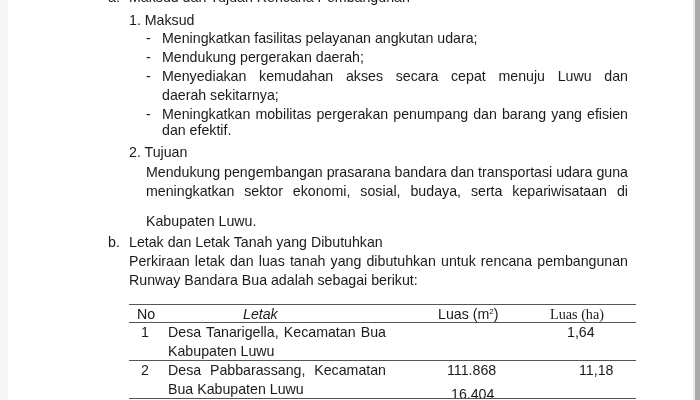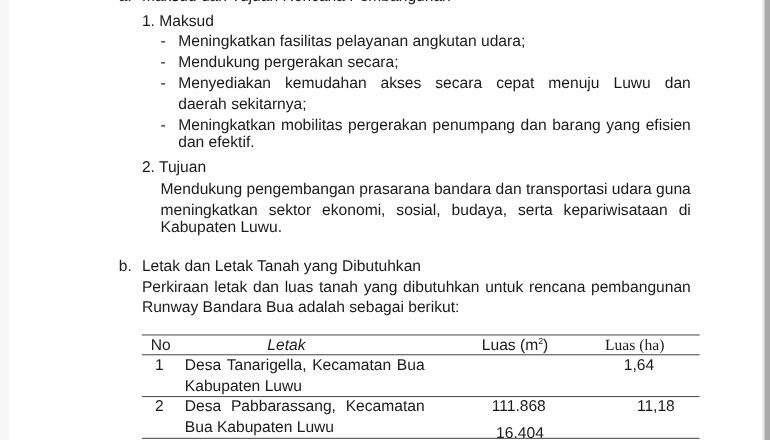--- a/index.html
+++ b/index.html
@@ -29,34 +29,34 @@
 
 <div class="line" style="left:108px; top:-12px;">a.</div>
 <div class="line" style="left:129px; top:-12px;">Maksud dan Tujuan Rencana Pembangunan</div>
 
 <div class="line" style="left:129px; top:11px;">1. Maksud</div>
 
 <div class="line" style="left:146px; top:29px;">-</div>
 <div class="line" style="left:162px; top:29px;">Meningkatkan fasilitas pelayanan angkutan udara;</div>
 
 <div class="line" style="left:146px; top:48px;">-</div>
-<div class="line" style="left:162px; top:48px;">Mendukung pergerakan secara;</div>
+<div class="line" style="left:162px; top:48px;">Mendukung pergerakan daerah;</div>
 
 <div class="line" style="left:146px; top:67px;">-</div>
 <div class="just" style="left:162px; top:67px; width:466px;"><span class="inner">Menyediakan kemudahan akses secara cepat menuju Luwu dan</span></div>
 <div class="line" style="left:162px; top:86px;">daerah sekitarnya;</div>
 
 <div class="line" style="left:146px; top:105px;">-</div>
 <div class="just" style="left:162px; top:105px; width:466px;"><span class="inner">Meningkatkan mobilitas pergerakan penumpang dan barang yang efisien</span></div>
 <div class="line" style="left:162px; top:121px;">dan efektif.</div>
 
 <div class="line" style="left:129px; top:143px;">2. Tujuan</div>
 <div class="just" style="left:146px; top:163px; width:482px;"><span class="inner">Mendukung pengembangan prasarana bandara dan transportasi udara guna</span></div>
 <div class="just" style="left:146px; top:182px; width:482px;"><span class="inner">meningkatkan sektor ekonomi, sosial, budaya, serta kepariwisataan di</span></div>
-<div class="line" style="left:146px; top:198px;text-align:center;">Kabupaten Luwu.</div>
+<div class="line" style="left:146px; top:212px;text-align:center;">Kabupaten Luwu.</div>
 
 <div class="line" style="left:108px; top:233px;">b.</div>
 <div class="line" style="left:129px; top:233px;">Letak dan Letak Tanah yang Dibutuhkan</div>
 <div class="just" style="left:129px; top:252px; width:499px;"><span class="inner">Perkiraan letak dan luas tanah yang dibutuhkan untuk rencana pembangunan</span></div>
 <div class="line" style="left:129px; top:271px;">Runway Bandara Bua adalah sebagai berikut:</div>
 
 <div>
   <div class="table-rule" style="top:304px;"></div>
   <div class="cell" style="left:137px; top:305px;text-align:right;">No</div>
   <div class="cell" style="left:243px; top:305px;font-style:italic;">Letak</div>

